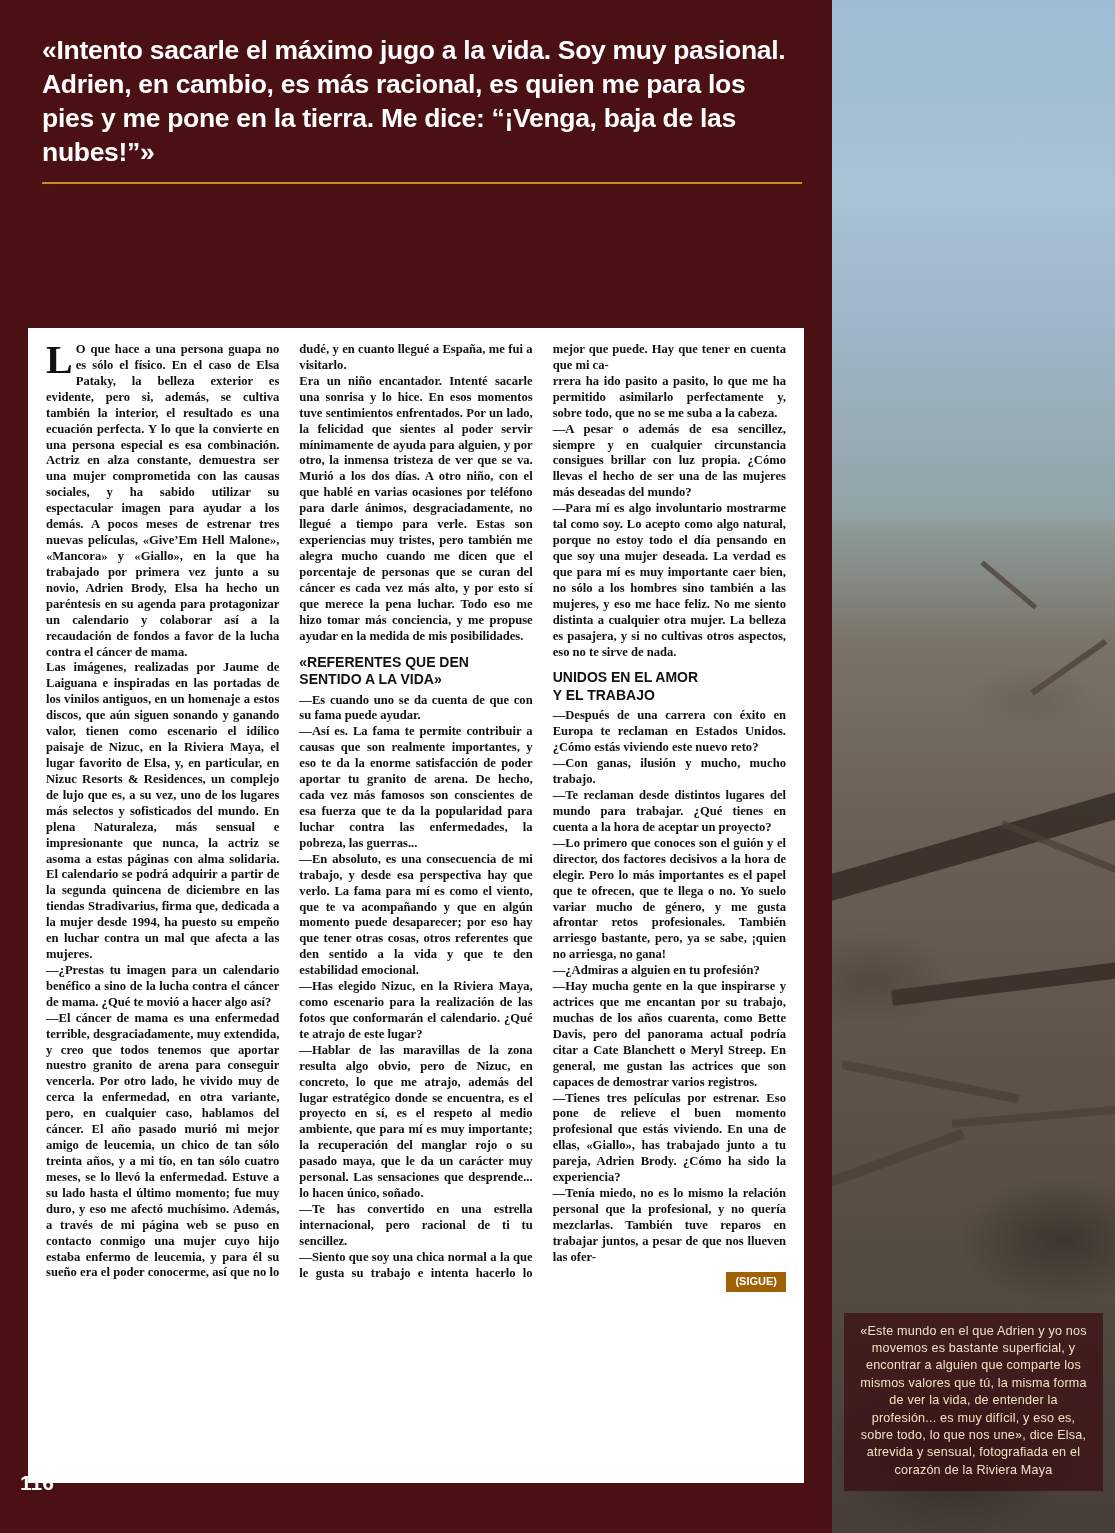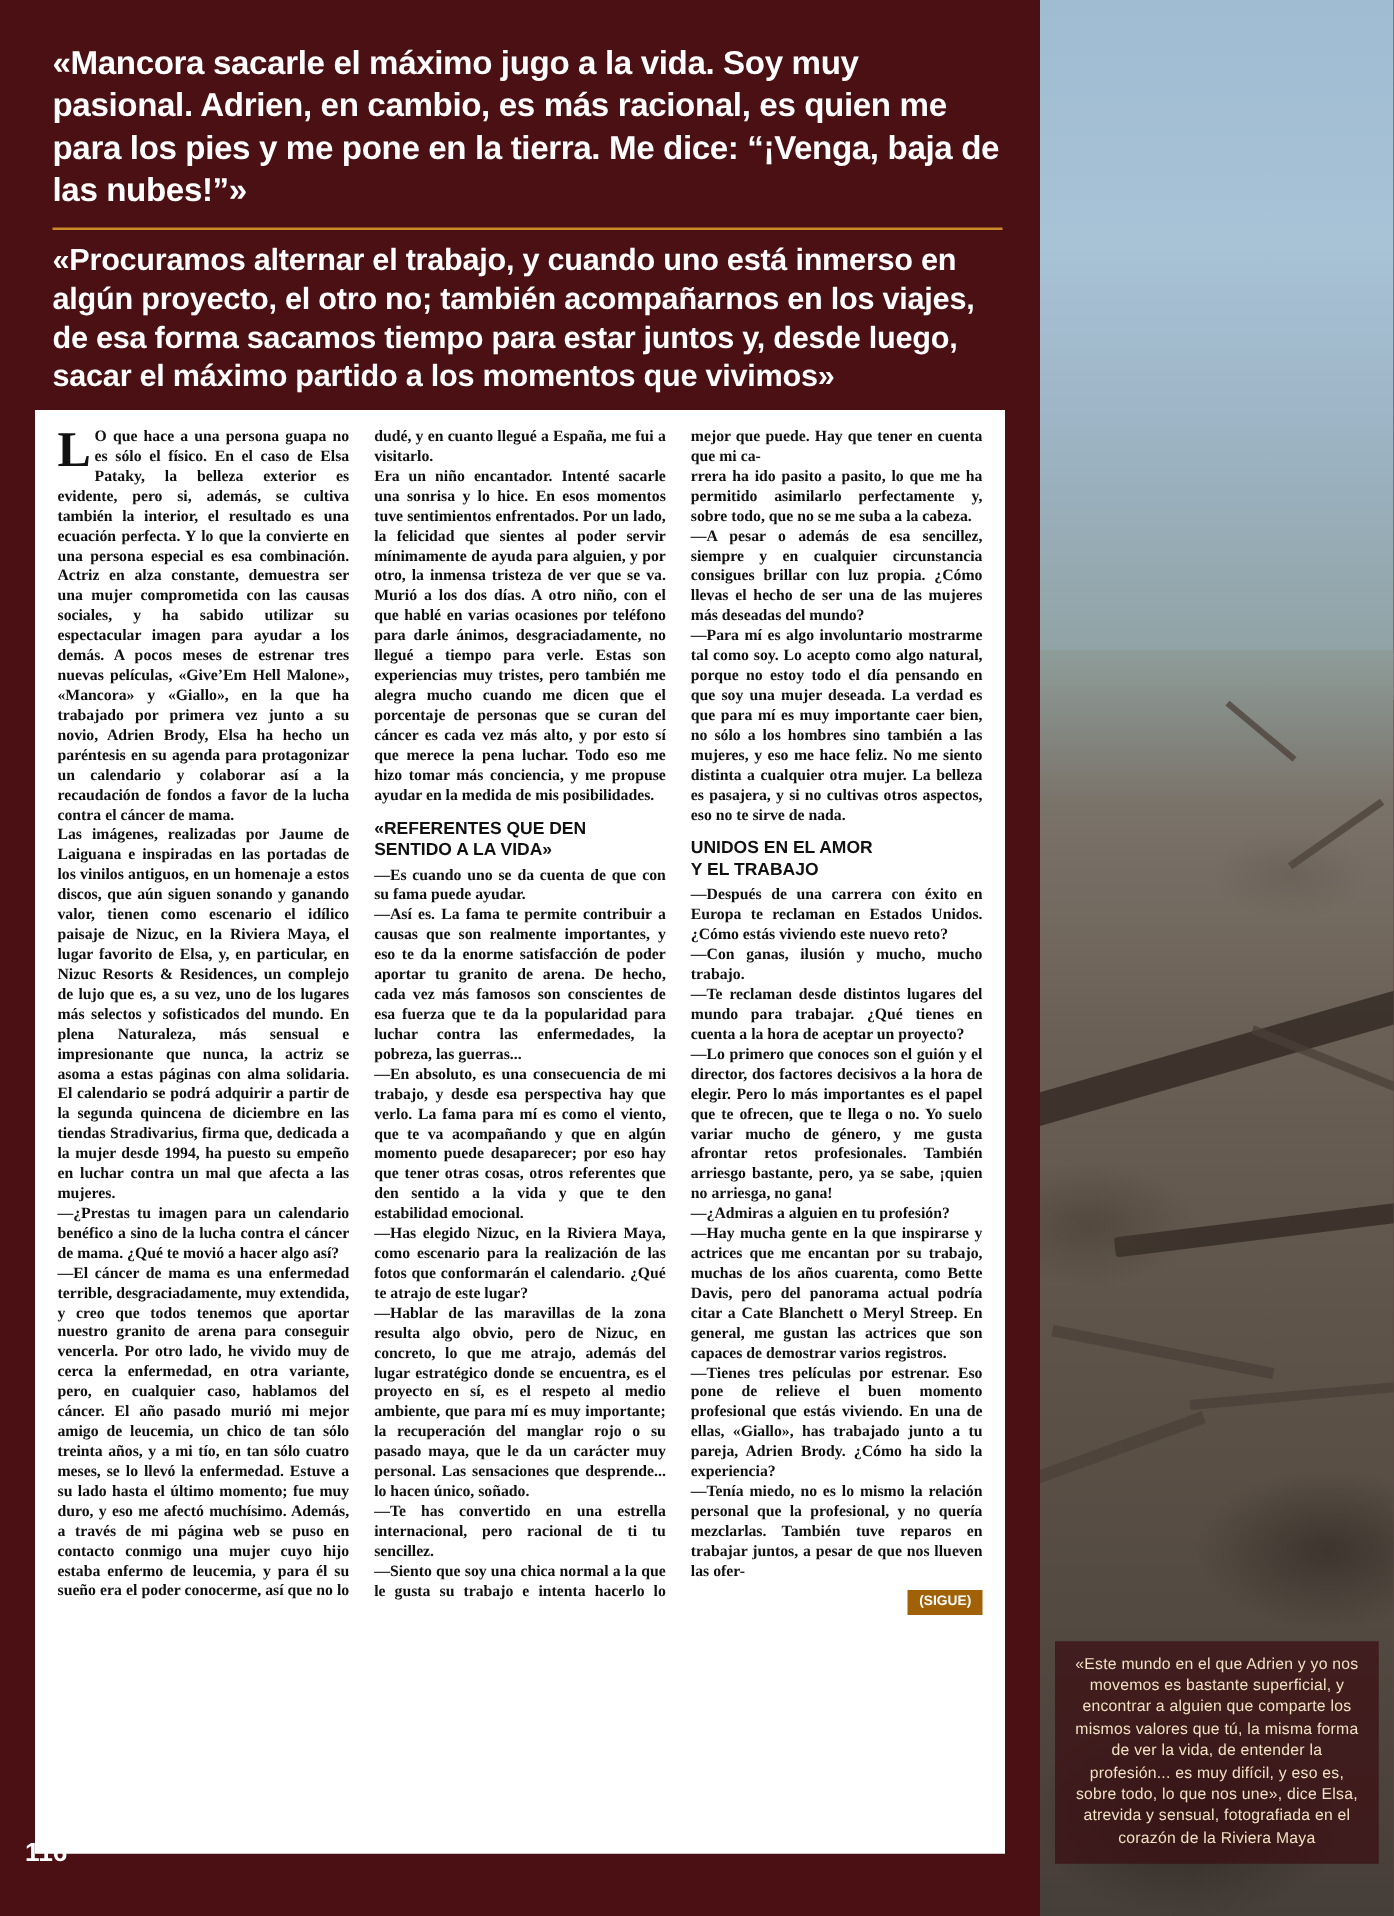--- a/index.html
+++ b/index.html
@@ -207,23 +207,22 @@
     <div class="blur-overlay"></div>
 
     <div class="caption-box">
       <div class="caption-text">«Este mundo en el que Adrien y yo nos movemos es bastante superficial, y encontrar a alguien que comparte los mismos valores que tú, la misma forma de ver la vida, de entender la profesión... es muy difícil, y eso es, sobre todo, lo que nos une», dice Elsa, atrevida y sensual, fotografiada en el corazón de la Riviera Maya</div>
     </div>
   </div>
 
   <div class="content">
 
     <div class="headline-block">
-      <h1 class="headline">«Mancora sacarle el máximo jugo a la vida. Soy muy pasional. Adrien, en cambio, es más racional, es quien me para los pies y me pone en la tierra. Me dice: “¡Venga, baja de las nubes!”»</h1>
+      <h1 class="headline">«Intento sacarle el máximo jugo a la vida. Soy muy pasional. Adrien, en cambio, es más racional, es quien me para los pies y me pone en la tierra. Me dice: “¡Venga, baja de las nubes!”»</h1>
       <div class="rule"></div>
-      <h2 class="subhead">«Procuramos alternar el trabajo, y cuando uno está inmerso en algún proyecto, el otro no; también acompañarnos en los viajes, de esa forma sacamos tiempo para estar juntos y, desde luego, sacar el máximo partido a los momentos que vivimos»</h2>
     </div>
 
     <div class="article">
       <div class="cols" id="article-cols">
           <p class="dropcap-para">LO que hace a una persona guapa no es sólo el físico. En el caso de Elsa Pataky, la belleza exterior es evidente, pero si, además, se cultiva también la interior, el resultado es una ecuación perfecta. Y lo que la convierte en una persona especial es esa combinación. Actriz en alza constante, demuestra ser una mujer comprometida con las causas sociales, y ha sabido utilizar su espectacular imagen para ayudar a los demás. A pocos meses de estrenar tres nuevas películas, «Give’Em Hell Malone», «Mancora» y «Giallo», en la que ha trabajado por primera vez junto a su novio, Adrien Brody, Elsa ha hecho un paréntesis en su agenda para protagonizar un calendario y colaborar así a la recaudación de fondos a favor de la lucha contra el cáncer de mama.</p>
           <p>Las imágenes, realizadas por Jaume de Laiguana e inspiradas en las portadas de los vinilos antiguos, en un homenaje a estos discos, que aún siguen sonando y ganando valor, tienen como escenario el idílico paisaje de Nizuc, en la Riviera Maya, el lugar favorito de Elsa, y, en particular, en Nizuc Resorts &amp; Residences, un complejo de lujo que es, a su vez, uno de los lugares más selectos y sofisticados del mundo. En plena Naturaleza, más sensual e impresionante que nunca, la actriz se asoma a estas páginas con alma solidaria. El calendario se podrá adquirir a partir de la segunda quincena de diciembre en las tiendas Stradivarius, firma que, dedicada a la mujer desde 1994, ha puesto su empeño en luchar contra un mal que afecta a las mujeres.</p>
           <p class="q">—¿Prestas tu imagen para un calendario benéfico a sino de la lucha contra el cáncer de mama. ¿Qué te movió a hacer algo así?</p>
           <p>—El cáncer de mama es una enfermedad terrible, desgraciadamente, muy extendida, y creo que todos tenemos que aportar nuestro granito de arena para conseguir vencerla. Por otro lado, he vivido muy de cerca la enfermedad, en otra variante, pero, en cualquier caso, hablamos del cáncer. El año pasado murió mi mejor amigo de leucemia, un chico de tan sólo treinta años, y a mi tío, en tan sólo cuatro meses, se lo llevó la enfermedad. Estuve a su lado hasta el último momento; fue muy duro, y eso me afectó muchísimo. Además, a través de mi página web se puso en contacto conmigo una mujer cuyo hijo estaba enfermo de leucemia, y para él su sueño era el poder conocerme, así que no lo dudé, y en cuanto llegué a España, me fui a visitarlo.</p>
           <p>Era un niño encantador. Intenté sacarle una sonrisa y lo hice. En esos momentos tuve sentimientos enfrentados. Por un lado, la felicidad que sientes al poder servir mínimamente de ayuda para alguien, y por otro, la inmensa tristeza de ver que se va. Murió a los dos días. A otro niño, con el que hablé en varias ocasiones por teléfono para darle ánimos, desgraciadamente, no llegué a tiempo para verle. Estas son experiencias muy tristes, pero también me alegra mucho cuando me dicen que el porcentaje de personas que se curan del cáncer es cada vez más alto, y por esto sí que merece la pena luchar. Todo eso me hizo tomar más conciencia, y me propuse ayudar en la medida de mis posibilidades.</p>
           <div class="sec-head">«REFERENTES QUE DEN SENTIDO A LA VIDA»</div>

